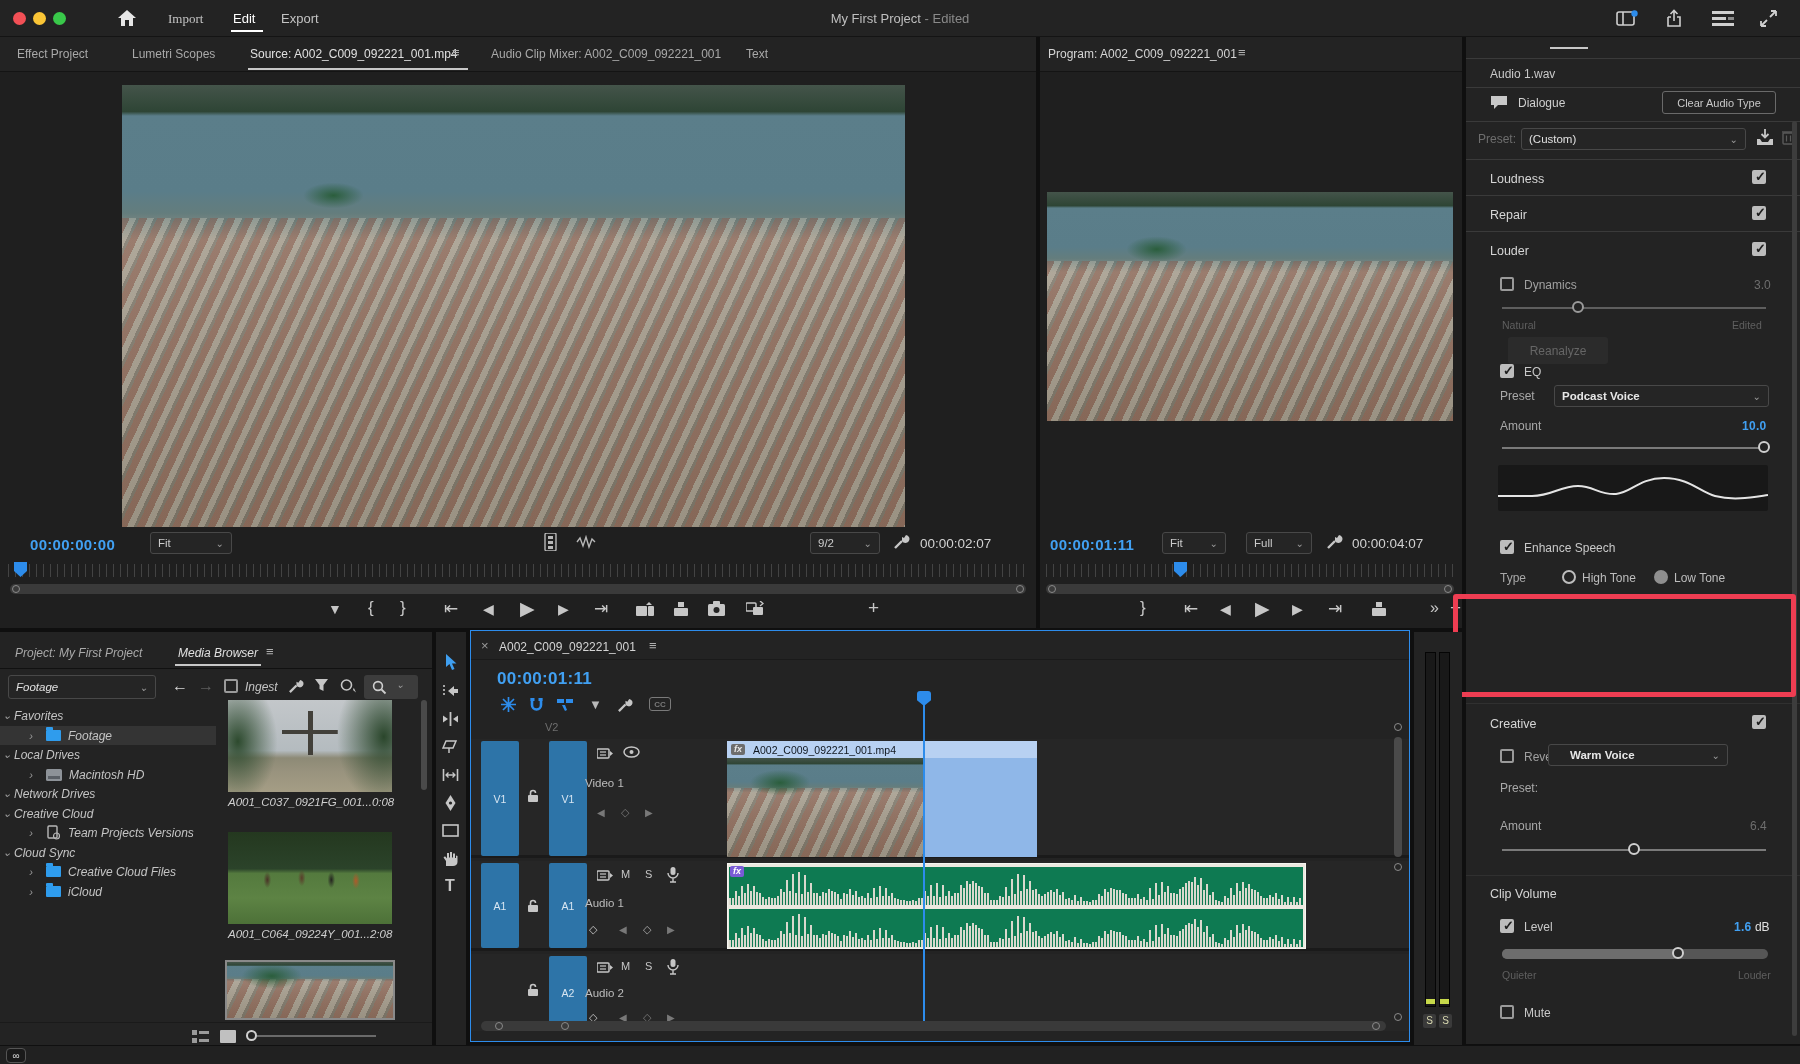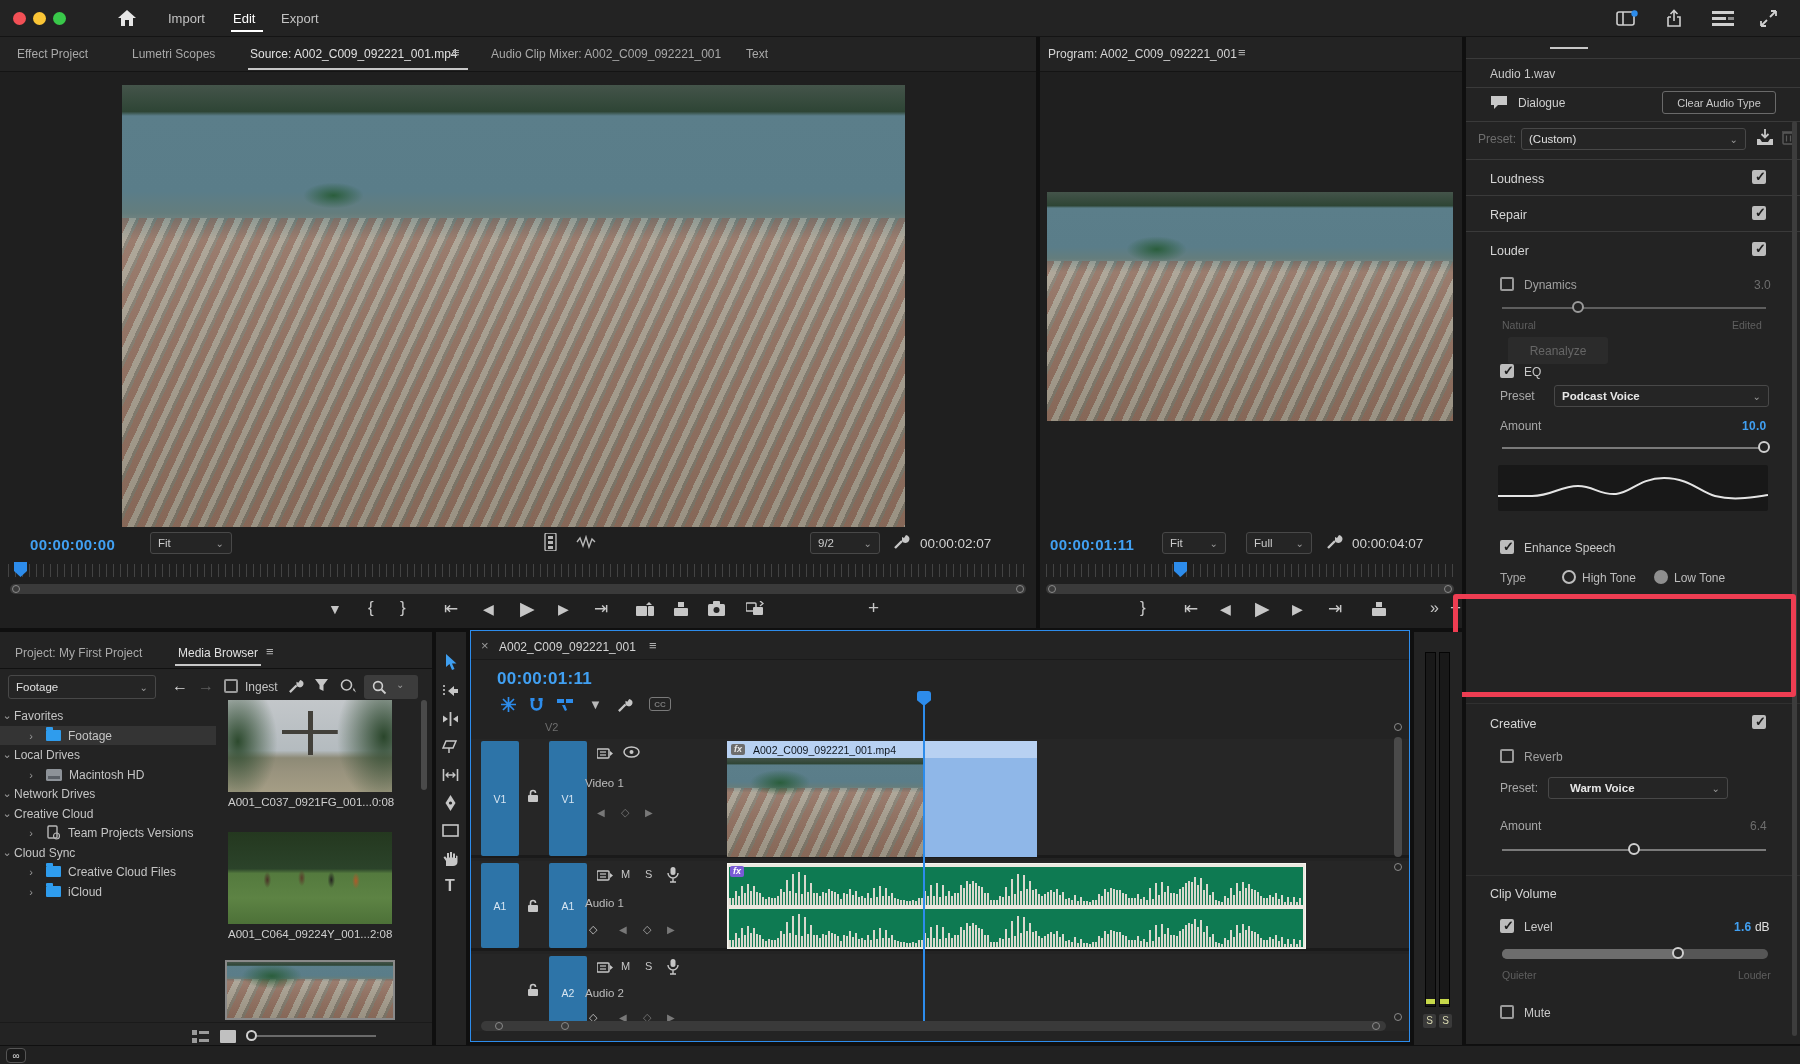--- a/index.html
+++ b/index.html
@@ -68,24 +68,27 @@
 
   <div class="panel" style="left:0;top:0;width:1800px;height:36px;background:#232323;border-bottom:1px solid #141414;">
     <div class="abs" style="left:13px;top:12px;width:13px;height:13px;border-radius:50%;background:#f25056;"></div>
     <div class="abs" style="left:33px;top:12px;width:13px;height:13px;border-radius:50%;background:#fac536;"></div>
     <div class="abs" style="left:53px;top:12px;width:13px;height:13px;border-radius:50%;background:#39c84a;"></div>
     <div class="abs" style="left:117px;top:9px;">
       <svg width="20" height="18" viewBox="0 0 20 18">
           <path d="M10 1 L19 9 H16 V17 H12 V11 H8 V17 H4 V9 H1 Z" fill="#e6e6e6"></path>
         </svg>
     </div>
-    <div class="abs txt" style="left:168px;top:11px;font-size:13px;color:#c3c3c3;">Import</div>
+    <div class="abs txt" style="left:168px;top:11px;font-size:13px;color:#c3c3c3;font-family:Liberation Serif, serif;">Import</div>
     <div class="abs txt" style="left:233px;top:11px;font-size:13px;color:#ffffff;">Edit</div>
     <div class="abs" style="left:231px;top:30px;width:32px;height:2px;background:#fff;"></div>
     <div class="abs txt" style="left:281px;top:11px;font-size:13px;color:#c3c3c3;">Export</div>
+    <div class="abs" style="left:0;top:11px;width:1800px;text-align:center;font-size:13px;">
+      <span style="color:#bfbfbf;">My First Project</span><span style="color:#8a8a8a;"> - Edited</span>
+    </div>
     <div class="abs" style="left:1616px;top:10px;">
       <svg width="22" height="17" viewBox="0 0 22 17">
           <rect x="1" y="2" width="17" height="13" rx="2" fill="none" stroke="#cfcfcf" stroke-width="1.6"></rect>
           <line x1="7" y1="2" x2="7" y2="15" stroke="#cfcfcf" stroke-width="1.6"></line>
           <circle cx="18.5" cy="3.5" r="3.2" fill="#2d8ceb"></circle>
         </svg>
     </div>
     <div class="abs" style="left:1665px;top:9px;">
       <svg width="18" height="19" viewBox="0 0 18 19">
           <path d="M3 8 H6 M12 8 H15 V17 H3 V8" fill="none" stroke="#cfcfcf" stroke-width="1.6"></path>
@@ -331,21 +334,21 @@
     <div class="abs txt" style="left:116px;top:534px;color:#bdbdbd;">High Tone</div>
     <div class="radio fill on" style="left:188px;top:533px;"></div>
     <div class="abs txt" style="left:208px;top:534px;color:#bdbdbd;">Low Tone</div>
 
     <div class="row-div" style="left:0;top:666px;width:334px;background:#303030;"></div>
     <div class="abs txt" style="left:24px;top:680px;font-size:12.5px;color:#d6d6d6;">Creative</div>
     <div class="cb on" style="left:286px;top:678px;"></div>
     <div class="cb" style="left:34px;top:712px;"></div>
     <div class="abs txt" style="left:58px;top:713px;color:#a0a0a0;">Reverb</div>
     <div class="abs txt" style="left:34px;top:744px;color:#a8a8a8;">Preset:</div>
-    <div class="dd" style="left:82px;top:740px;width:180px;height:22px;padding-left:21px;">
+    <div class="dd" style="left:82px;top:707px;width:180px;height:22px;padding-left:21px;">
       <span style="color:#e6e6e6;font-weight:bold;">Warm Voice</span>
         <span class="ch">⌄</span>
     </div>
     <div class="abs txt" style="left:34px;top:782px;color:#a8a8a8;">Amount</div>
     <div class="abs txt dim" style="left:284px;top:782px;">6.4</div>
     <div class="slider" style="left:36px;top:812px;width:264px;">
       <div class="sl-thumb" style="left:126px;"></div>
     </div>
 
     <div class="row-div" style="left:0;top:838px;width:334px;background:#303030;"></div>
@@ -362,21 +365,21 @@
     <div class="abs txt dim" style="left:36px;top:932px;font-size:10.5px;color:#5f5f5f;">Quieter</div>
     <div class="abs txt dim" style="left:272px;top:932px;font-size:10.5px;color:#5f5f5f;">Louder</div>
     <div class="cb" style="left:34px;top:968px;"></div>
     <div class="abs txt" style="left:58px;top:969px;color:#c9c9c9;">Mute</div>
 
     <div class="abs" style="left:326px;top:84px;width:5px;height:915px;background:#3d3d3d;border-radius:3px;"></div>
   </div>
 
   <div class="abs" style="left:1453px;top:594px;width:343px;height:103px;border:5px solid #ee3d52;border-radius:3px;box-sizing:border-box;pointer-events:none;"></div>
 
-  <div class="panel" style="left:0;top:632px;width:432px;height:413px;">
+  <div class="panel" style="left:0;top:632px;width:432px;height:413px;font-style:italic;">
     <div class="abs txt" style="left:15px;top:14px;color:#a9a9a9;">Project: My First Project</div>
     <div class="abs txt" style="left:178px;top:14px;color:#e0e0e0;">Media Browser</div>
     <div class="abs txt icon" style="left:266px;top:13px;color:#b0b0b0;font-size:13px;">≡</div>
     <div class="abs" style="left:175px;top:32px;width:86px;height:2px;background:#c8c8c8;"></div>
     <div class="divh" style="left:0;top:36px;width:432px;"></div>
 
     <div class="dd" style="left:8px;top:43px;width:148px;height:24px;">
       <span style="color:#e0e0e0;">Footage</span>
         <span class="ch">⌄</span>
     </div>

